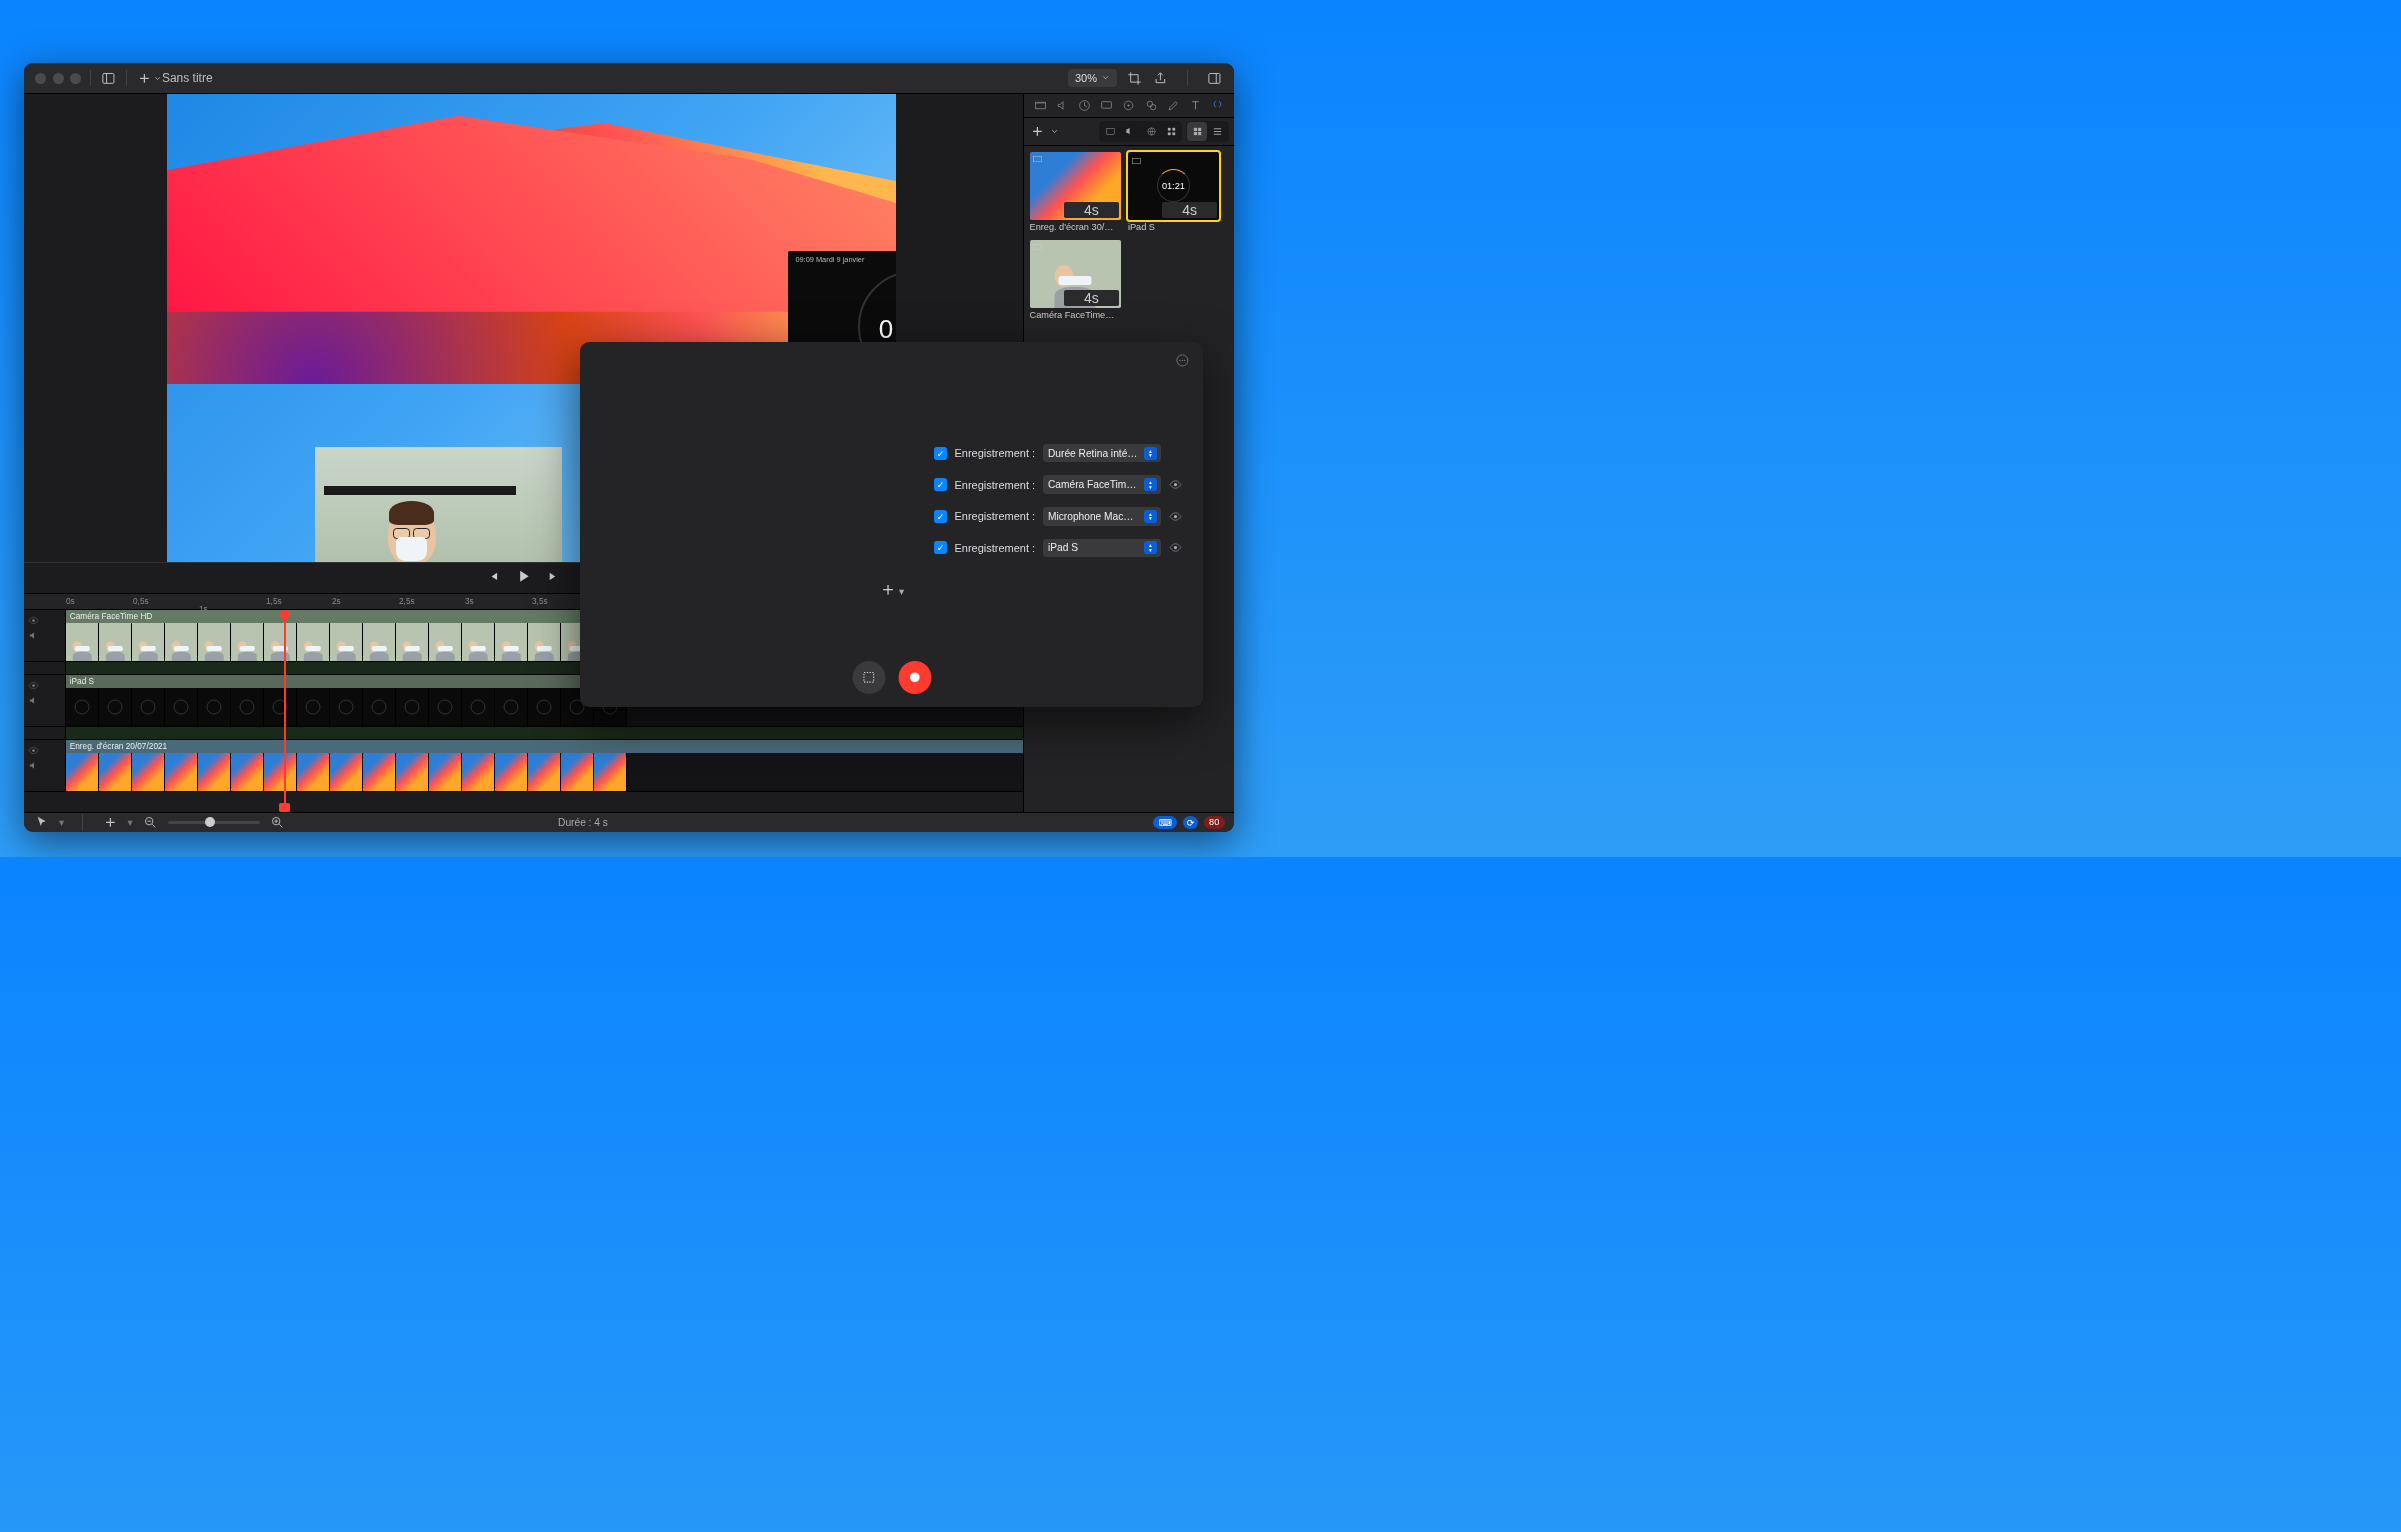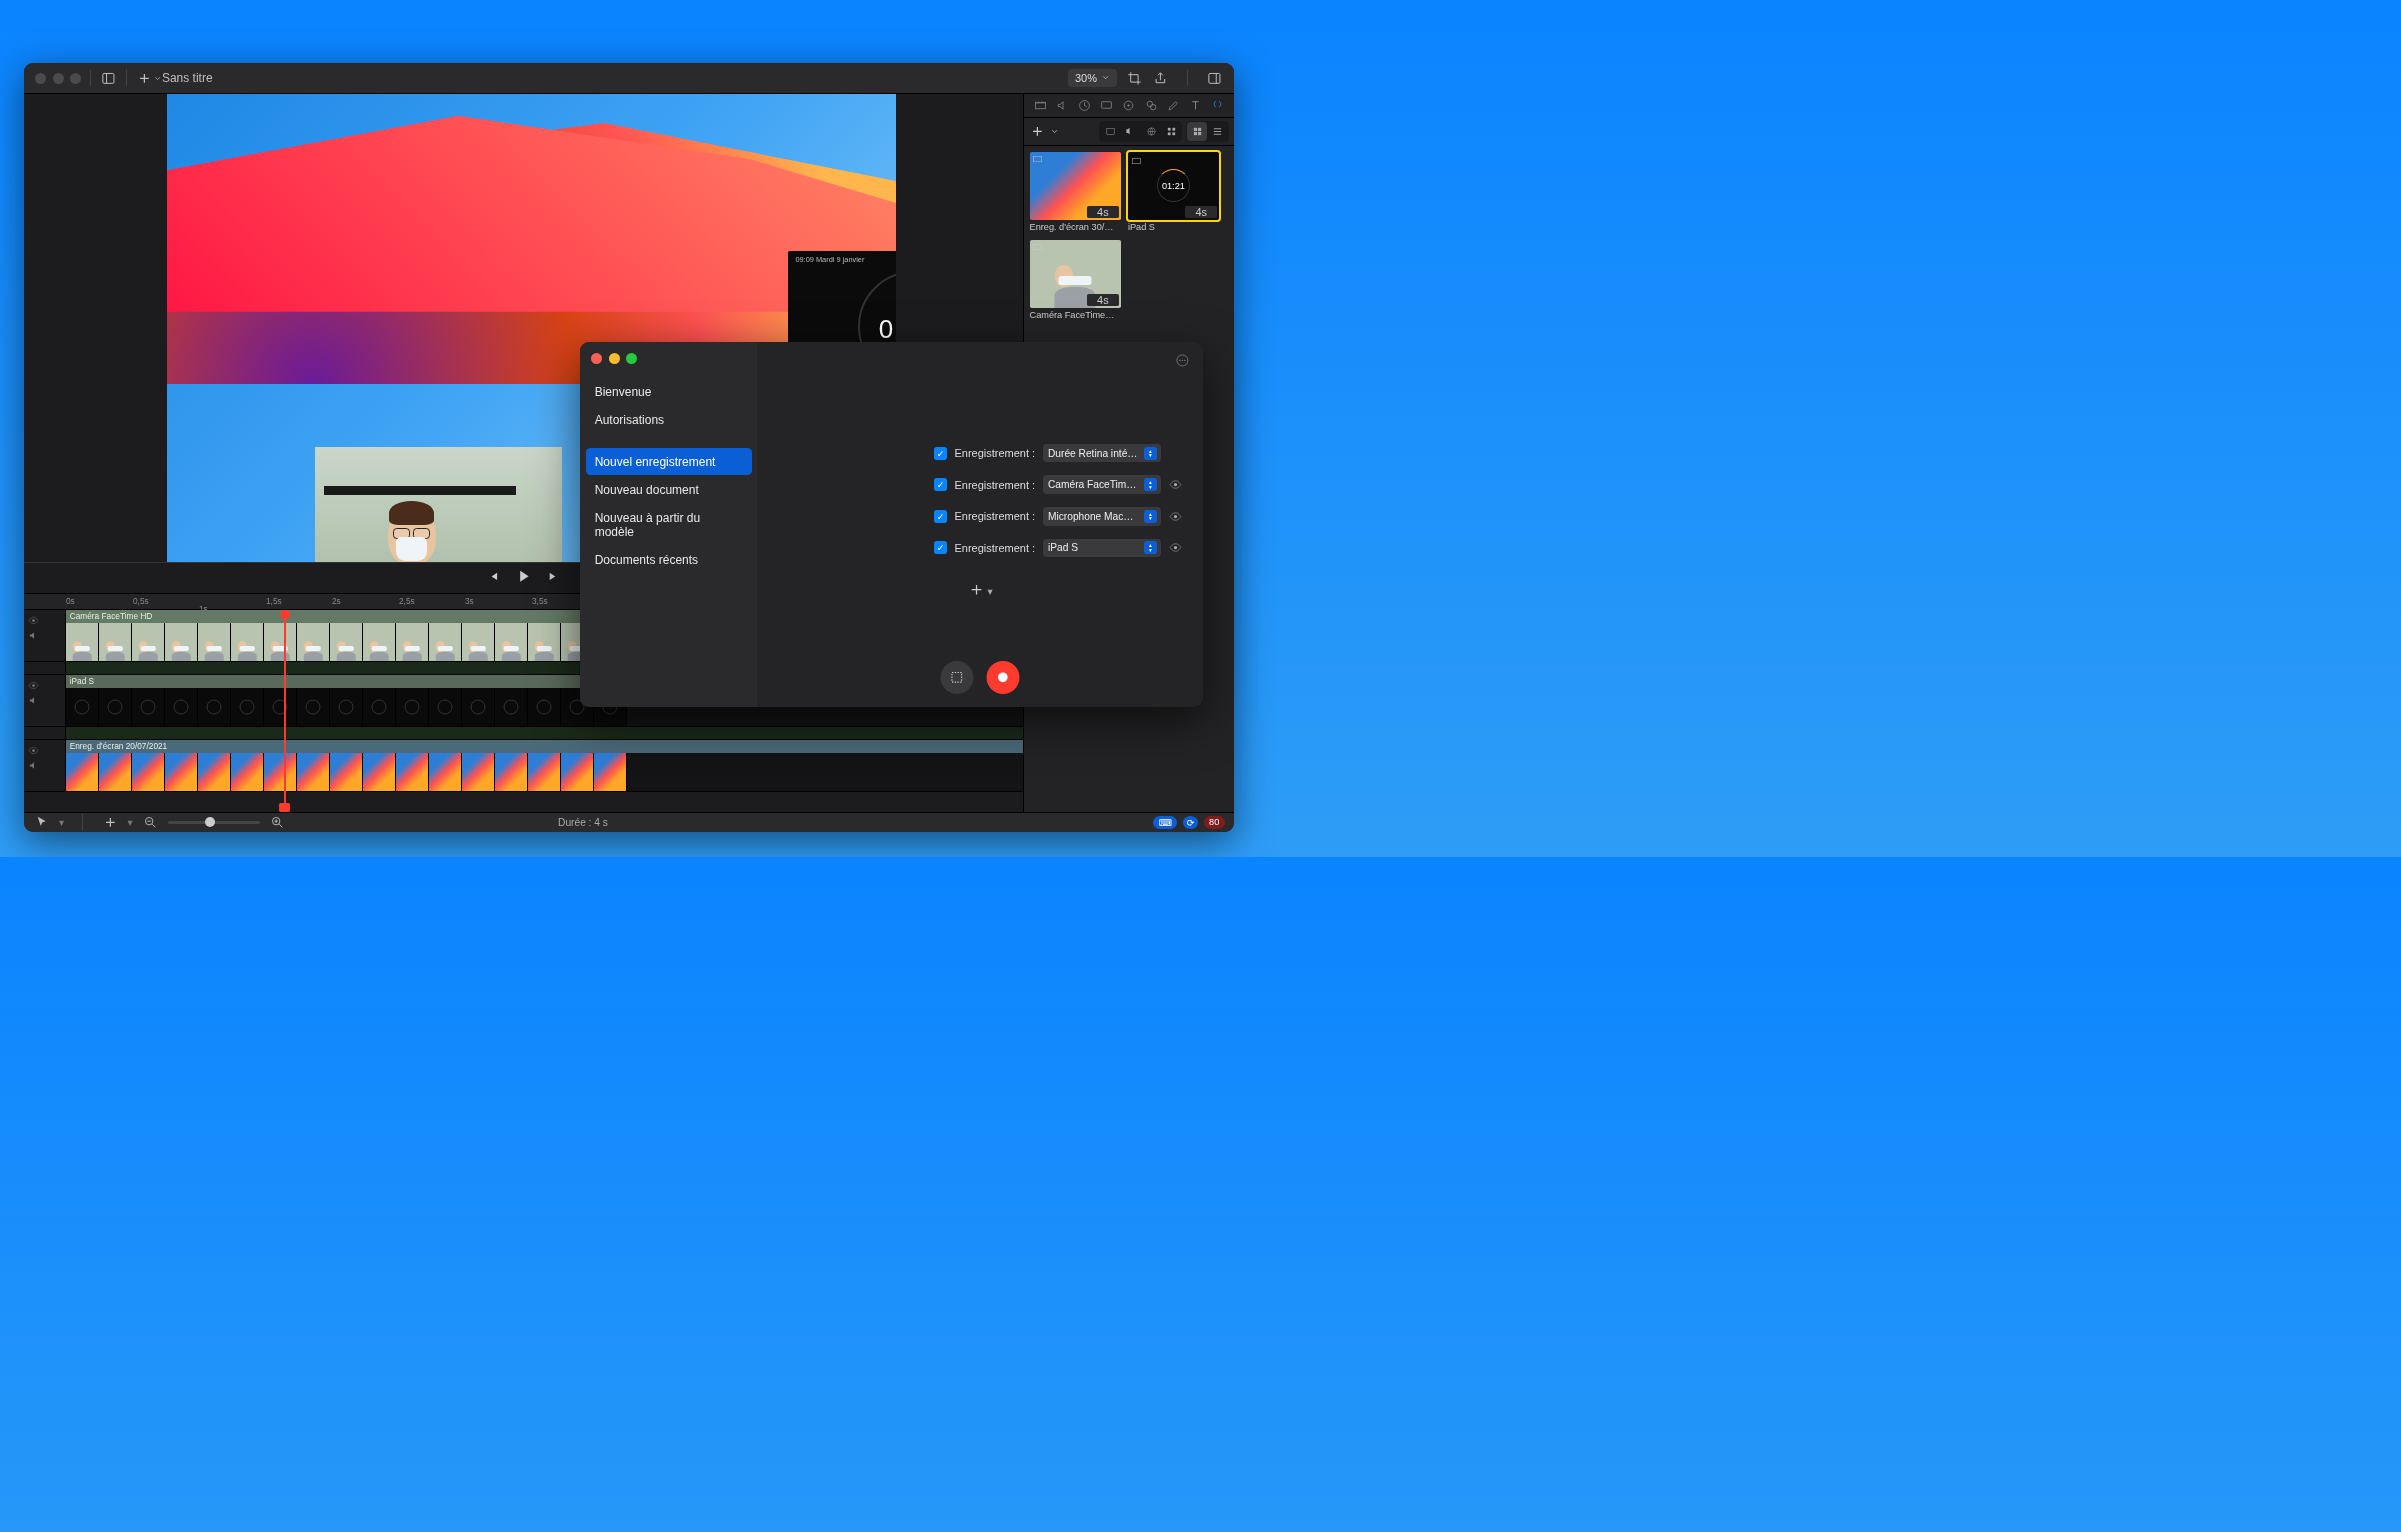--- a/index.html
+++ b/index.html
@@ -79,21 +79,21 @@
 .insp-tab svg{width:13px;height:13px;fill:currentColor}
 .library-toolbar{height:28px;display:flex;align-items:center;padding:0 5.5px;gap:3.7px;border-bottom:0.9px solid #000}
 .lib-seg{display:flex;background:#1a1a1c;border-radius:4.6px;padding:0.9px}
 .lib-seg-btn{width:20.3px;height:18.5px;display:flex;align-items:center;justify-content:center;color:#aaa;border-radius:3.7px}
 .lib-seg-btn.on{background:#3a3a3c}
 .lib-seg-btn svg{width:11px;height:11px;fill:currentColor}
 .library-grid{padding:5.5px;display:flex;flex-wrap:wrap;gap:7.4px}
 .lib-item{width:91px}
 .lib-thumb{width:91px;height:68px;background:#000;border-radius:1.8px;position:relative;overflow:hidden}
 .lib-item.selected .lib-thumb{outline:2.8px solid #ffd60a}
-.lib-dur{position:absolute;right:1.8px;bottom:1.8px;background:#2a2a2c;font-size:11px;padding:0 10px;border-radius:1.8px;color:#ccc}
+.lib-dur{position:absolute;right:1.8px;bottom:1.8px;background:#2a2a2c;font-size:14px;padding:0 20px;border-radius:1.8px;color:#ccc}
 .lib-type{position:absolute;left:2.8px;top:2.8px;width:11px;height:11px;color:#ccc}
 .lib-type svg{width:11px;height:11px;fill:currentColor}
 .lib-label{font-size:9.2px;color:#ccc;margin-top:2.8px;white-space:nowrap;overflow:hidden;text-overflow:ellipsis}
 .lib-bigsur{background:linear-gradient(135deg,#2e7ed6 30%,#ff5252 50%,#ffa726 70%)}
 .lib-ipad{background:#0a0a0a;display:flex;align-items:center;justify-content:center;color:#ffa726;font-size:14.8px;font-weight:200}
 .lib-ipad-ring{width:33px;height:33px;border:1.8px solid #333;border-top-color:#ffa726;border-radius:50%;display:flex;align-items:center;justify-content:center;font-size:9.2px;color:#fff}
 .lib-cam{background:#b8c4b0}
 .footer{height:20.3px;background:#2a2a2c;border-top:0.9px solid #000;display:flex;align-items:center;padding:0 9.2px;font-size:10.2px;color:#aaa}
 .ft-left{display:flex;align-items:center;gap:9.2px}
 .ft-slider{width:92px;height:2.8px;background:#444;border-radius:1.8px;position:relative}
@@ -675,35 +675,20 @@
     <div class="ft-center">Durée : 4 s</div>
     <div class="ft-right">
       <div class="ft-badge" style="background:#0a5fd6">⌨</div>
       <div class="ft-badge" style="background:#0a5fd6;border-radius:50%;padding:0.9px 3.7px">⟳</div>
       <div class="ft-badge">80</div>
     </div>
   </div>
 </div>
 
 <div class="dialog">
-  <div class="dlg-sidebar">
-    <div class="dlg-traffic">
-      <div class="r"></div>
-      <div class="y"></div>
-      <div class="g"></div>
-    </div>
-    <div class="dlg-items" id="dlg-items">
-        <div class="dlg-item">Bienvenue</div>
-        <div class="dlg-item">Autorisations</div>
-        <div class="dlg-item sel" style="margin-top: 14.8px;">Nouvel enregistrement</div>
-        <div class="dlg-item">Nouveau document</div>
-        <div class="dlg-item">Nouveau à partir du modèle</div>
-        <div class="dlg-item">Documents récents</div>
-      </div>
-  </div>
   <div class="dlg-main">
     <div class="dlg-corner"><svg viewBox="0 0 24 24">
           <circle cx="12" cy="12" r="9" stroke="#888" fill="none" stroke-width="1.2"></circle>
           <circle cx="8" cy="12" r="1" fill="#888"></circle>
           <circle cx="12" cy="12" r="1" fill="#888"></circle>
           <circle cx="16" cy="12" r="1" fill="#888"></circle>
         </svg></div>
     <div class="rec-rows" id="rec-rows">
         <div class="rec-row">
           <div class="rec-check">✓</div>

